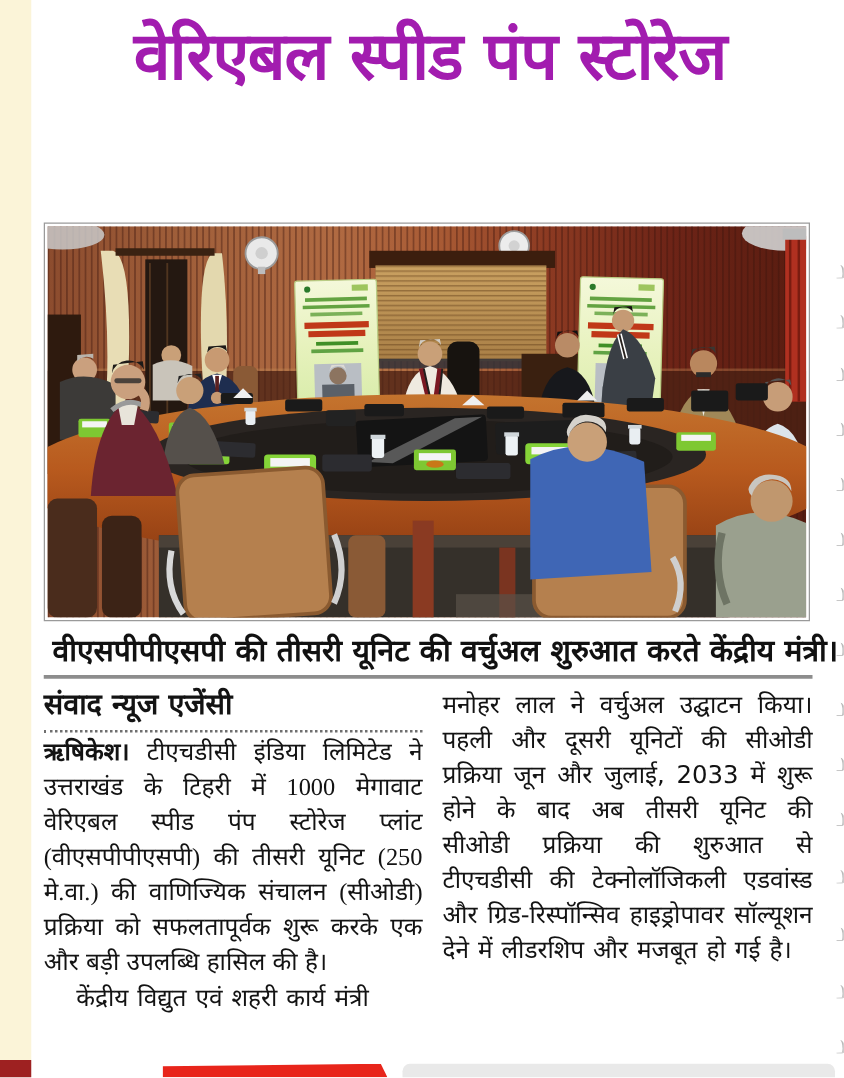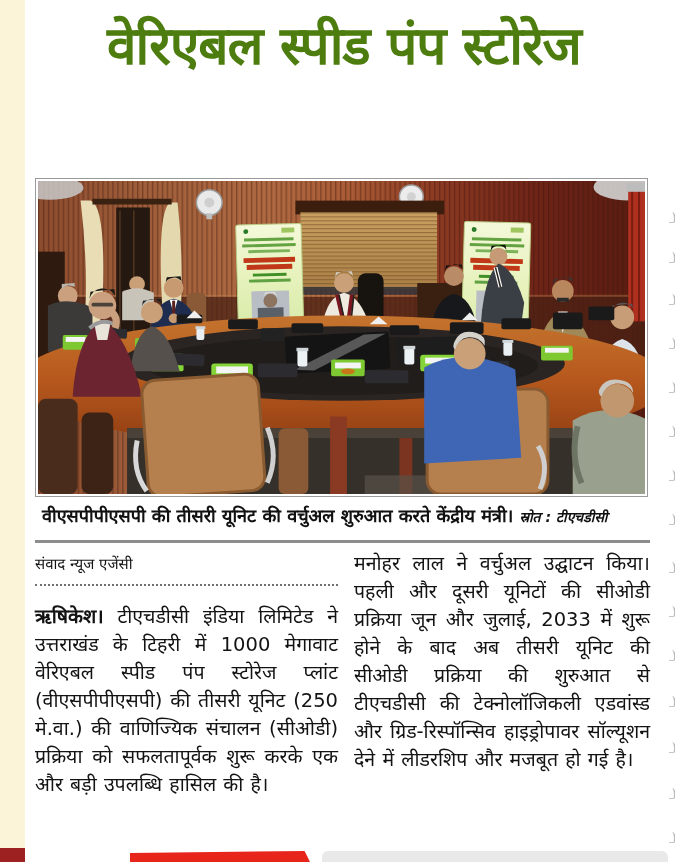--- a/index.html
+++ b/index.html
@@ -7,54 +7,54 @@
     width:675px;height:862px;position:relative;overflow:hidden;
     background:#ffffff;
     font-family:"DejaVu Sans",sans-serif;
     -webkit-font-smoothing:antialiased;
   }
   .left-strip{position:absolute;left:0;top:0;width:25px;height:848px;background:#fbf4d8;}
   .left-strip-corner{position:absolute;left:0;top:848px;width:25px;height:14px;background:#9e2121;}
 
   .headline{
     position:absolute;left:30px;top:12px;width:628px;
-    text-align:center;color:#4d7c0f;
+    text-align:center;color:#a21caf;
     font-family:"DejaVu Serif","DejaVu Sans",sans-serif;
     font-weight:700;font-size:53px;line-height:66px;letter-spacing:-1px;
   }
 
   .photo-frame{
     position:absolute;left:35px;top:178px;width:613px;height:319px;
     border:1px solid #9a9a9a;background:#fff;padding:2px;box-sizing:border-box;
   }
   .photo-frame svg{display:block;width:100%;height:100%;}
 
   .caption-row{
     position:absolute;left:42px;top:503px;width:608px;
     color:#111;white-space:nowrap;
   }
-  .caption-main{font-weight:700;font-size:18px;}
+  .caption-main{font-weight:700;font-size:24px;}
   .caption-credit{font-weight:700;font-size:14px;margin-left:6px;font-style:italic;}
 
   .caption-rule{position:absolute;left:35px;top:540px;width:615px;height:3px;background:#8d8d8d;}
 
   .columns{
     position:absolute;left:35px;top:550px;width:615px;height:302px;
     display:flex;gap:16px;color:#131313;
   }
   .col{flex:0 0 auto;}
   .col-left{width:303px;}
   .col-right{width:296px;}
-  .byline{font-weight:400;font-size:15px;line-height:28px;}
+  .byline{font-weight:700;font-size:23px;line-height:28px;}
   .byline-rule{border:none;border-bottom:2px dotted #6f6f6f;margin:5px 0 0 0;width:100%;height:1px;}
   .body-para{
     font-size:19.5px;line-height:28px;text-align:justify;margin:0;
     word-spacing:1px;
   }
-  .col-left .body-para:first-of-type{margin-top:17px;}
+  .col-left .body-para:first-of-type{margin-top:3px;font-family:Liberation Serif, serif;}
   .lead-word{font-weight:700;}
   .indent{text-indent:26px;}
 
   .footer-red-bar{
     position:absolute;left:130px;top:851px;width:180px;height:11px;background:#e8251b;
     clip-path:polygon(0 18%,97% 0,100% 100%,0 100%);
   }
   .footer-gray-bar{
     position:absolute;left:322px;top:851px;width:346px;height:11px;background:#e9e9e9;
     border-radius:6px 6px 0 0;
@@ -391,20 +391,21 @@
   <span class="caption-main">वीएसपीपीएसपी की तीसरी यूनिट की वर्चुअल शुरुआत करते केंद्रीय मंत्री।</span><span class="caption-credit">स्रोत : टीएचडीसी</span>
 </div>
 
 <div class="caption-rule"></div>
 
 <div class="columns">
   <div class="col col-left">
     <div class="byline">संवाद न्यूज एजेंसी</div>
     <hr class="byline-rule">
     <p class="body-para"><span class="lead-word">ऋषिकेश।</span><span> टीएचडीसी इंडिया लिमिटेड ने उत्तराखंड के टिहरी में 1000 मेगावाट वेरिएबल स्पीड पंप स्टोरेज प्लांट (वीएसपीपीएसपी) की तीसरी यूनिट (250 मे.वा.) की वाणिज्यिक संचालन (सीओडी) प्रक्रिया को सफलतापूर्वक शुरू करके एक और बड़ी उपलब्धि हासिल की है।</span></p>
+    <p class="body-para indent">केंद्रीय विद्युत एवं शहरी कार्य मंत्री</p>
   </div>
   <div class="col col-right">
     <p class="body-para">मनोहर लाल ने वर्चुअल उद्घाटन किया। पहली और दूसरी यूनिटों की सीओडी प्रक्रिया जून और जुलाई, 2033 में शुरू होने के बाद अब तीसरी यूनिट की सीओडी प्रक्रिया की शुरुआत से टीएचडीसी की टेक्नोलॉजिकली एडवांस्ड और ग्रिड-रिस्पॉन्सिव हाइड्रोपावर सॉल्यूशन देने में लीडरशिप और मजबूत हो गई है।</p>
   </div>
 </div>
 
 <div class="footer-red-bar"></div>
 <div class="footer-gray-bar"></div>
 
 <div class="edge-fragment" style="top:212px"></div>

